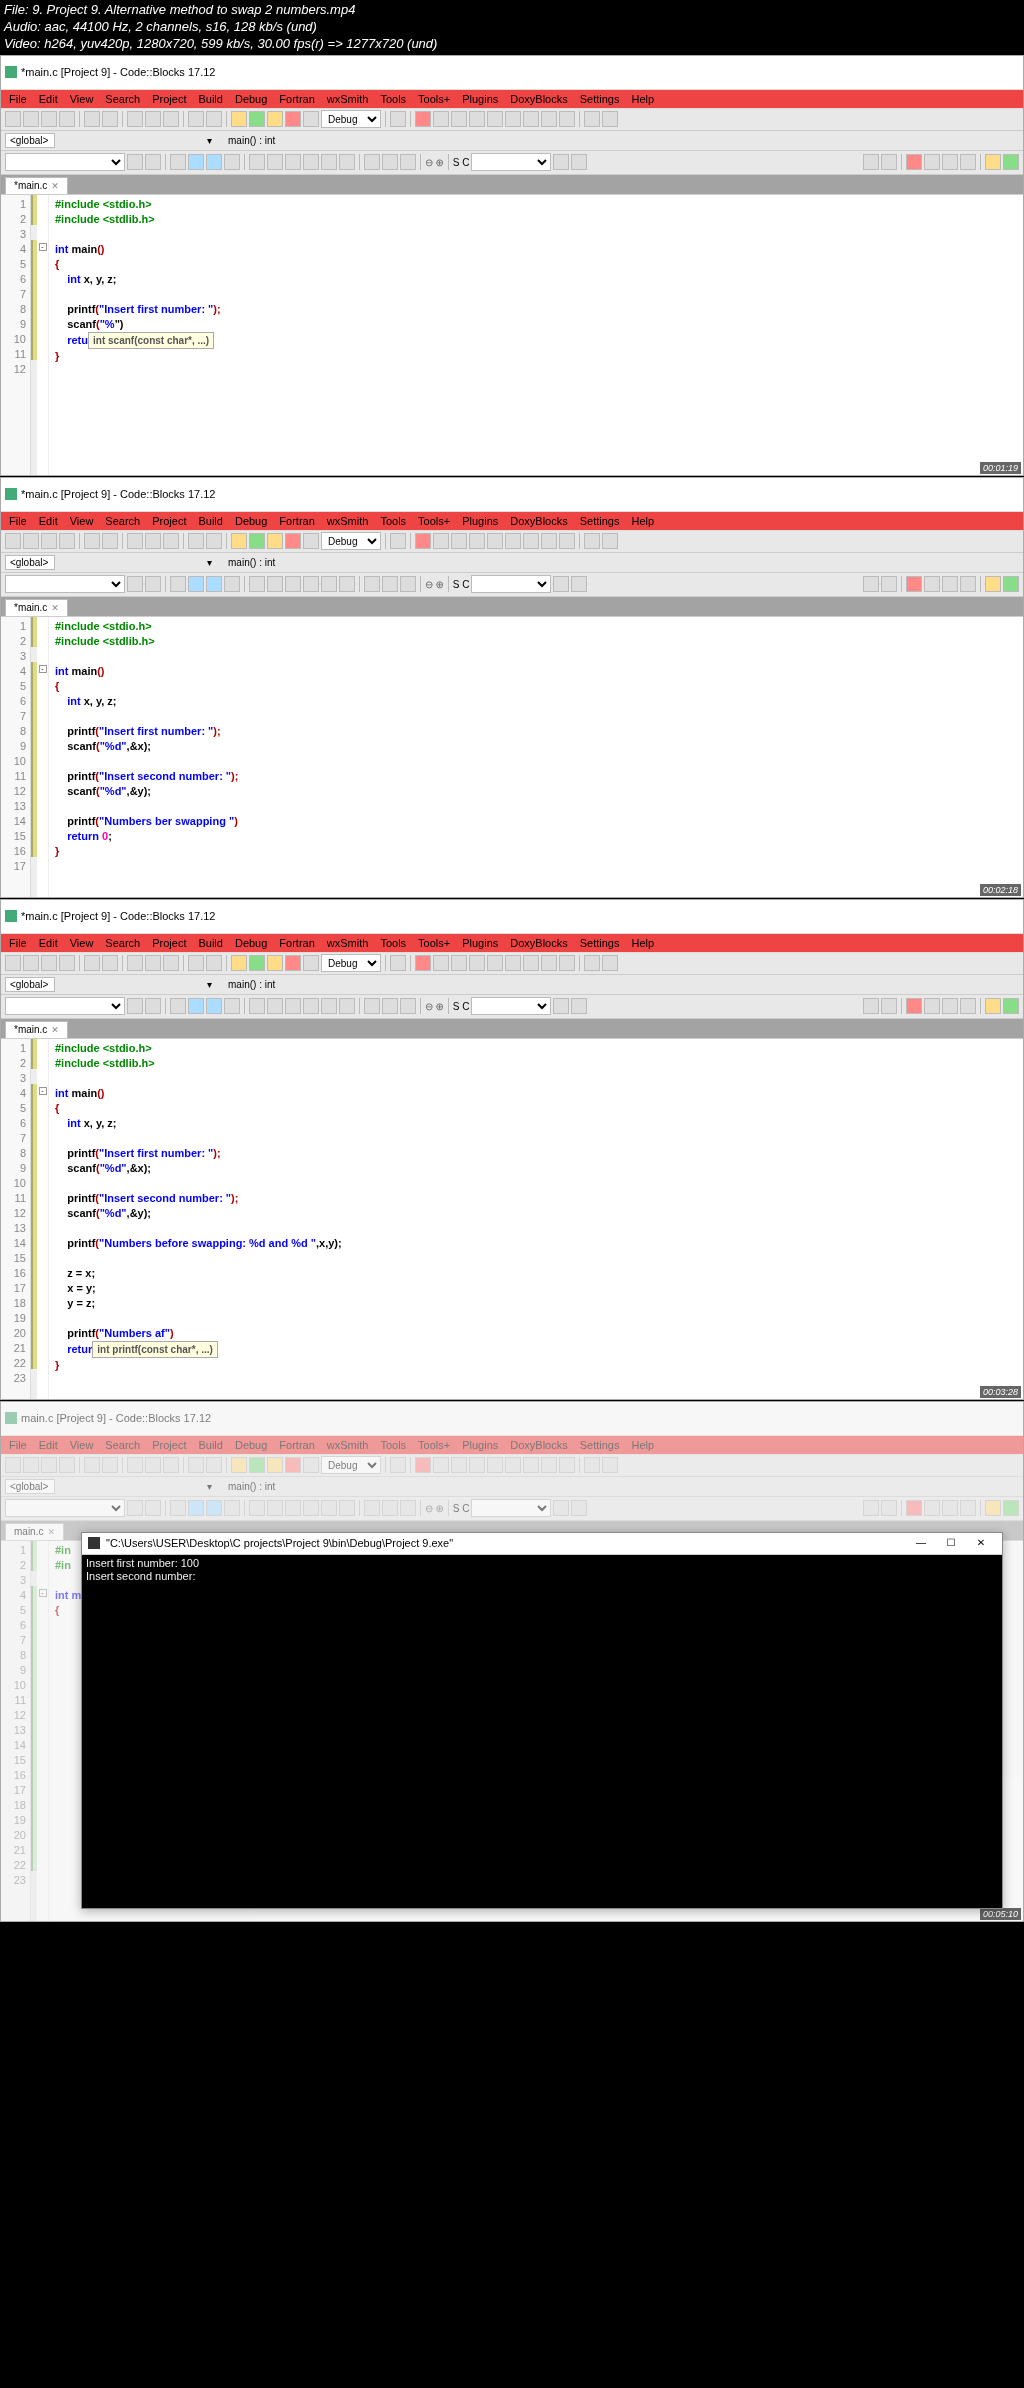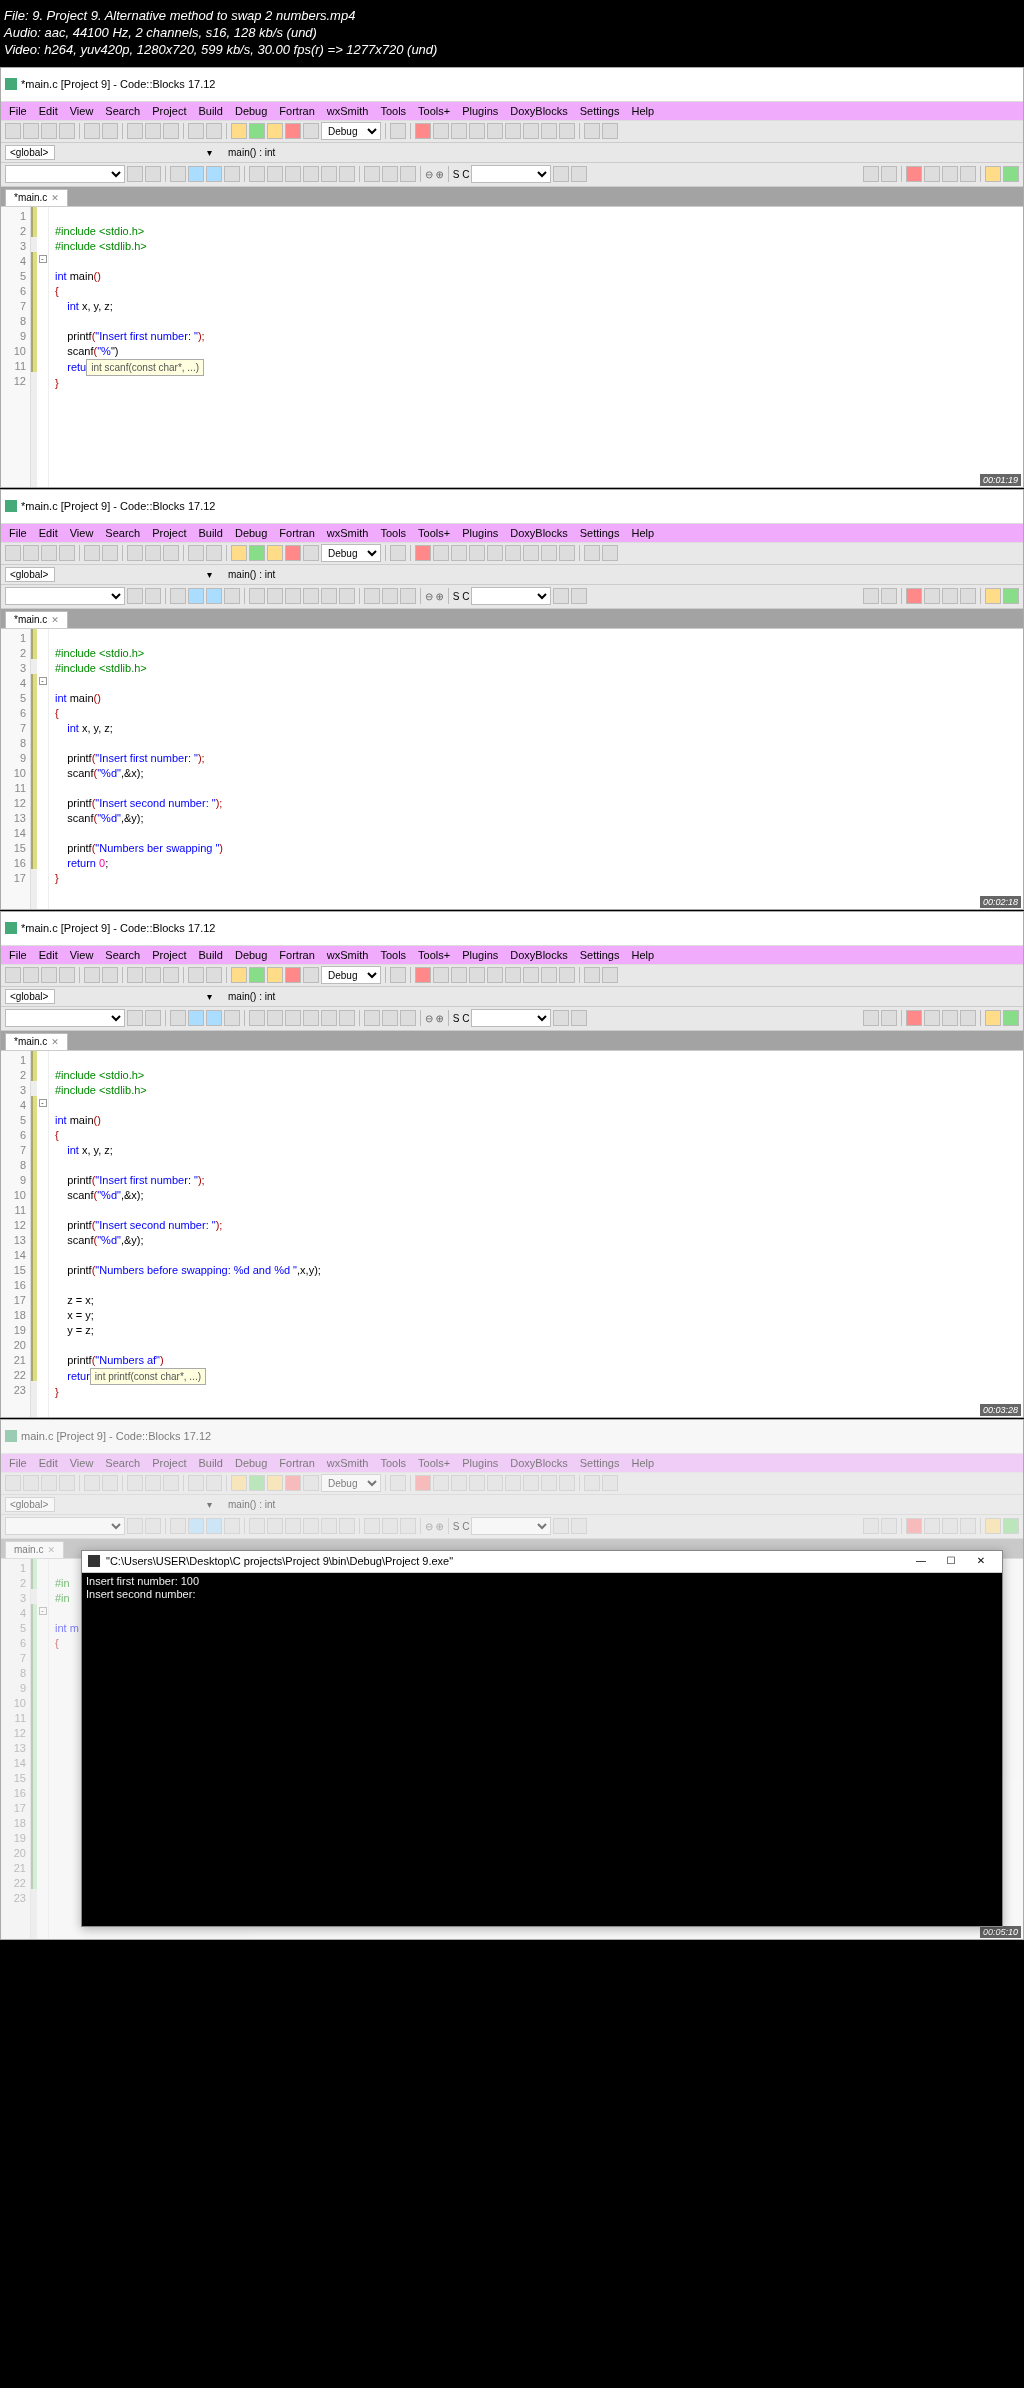--- a/index.html
+++ b/index.html
@@ -1,21 +1,21 @@
 <!DOCTYPE html>
 <html><head>
 <meta charset="utf-8">
 <style>
 * { margin:0; padding:0; box-sizing:border-box; font-family:"Segoe UI",Tahoma,sans-serif; }
 body { background:#000; width:1024px; }
-.header-black { background:#000; color:#fff; font-style:italic; padding:8px 4px; font-size:13px; line-height:1.3; font-family:Arial,sans-serif; }
+.header-black { background:#000; color:#fff; font-style:italic; padding:2px 4px; font-size:13px; line-height:1.3; font-family:Arial,sans-serif; }
 .ide-window { background:#f0f0f0; border:1px solid #aaa; margin-bottom:1px; position:relative; }
 .titlebar { background:#fff; display:flex; align-items:center; padding:9px 4px; font-size:11px; height:34px; border-bottom:1px solid #ddd; }
 .titlebar .app-icon { width:12px; height:12px; background:#4a7; margin-right:4px; }
-.menubar { background:#f0abfc; display:flex; padding:1px 2px; font-size:11px; border-bottom:1px solid #ddd; }
+.menubar { background:#ef4444; display:flex; padding:1px 2px; font-size:11px; border-bottom:1px solid #ddd; }
 .menubar span { padding:2px 6px; cursor:default; }
 .toolbar { background:#e8e8e8; display:flex; align-items:center; padding:2px 4px; gap:2px; border-bottom:1px solid #ccc; height:22px; }
 .tb-btn { width:16px; height:16px; background:#ddd; border:1px solid #bbb; display:inline-block; }
 .tb-sep { width:1px; height:16px; background:#bbb; margin:0 2px; }
 .tb-combo { height:18px; font-size:10px; border:1px solid #bbb; background:#fff; padding:0 2px; min-width:60px; }
 .tb-color { background:#fd8; } .tb-blue { background:#adf; } .tb-green { background:#8d8; } .tb-red { background:#f88; }
 .scope-row { background:#e8e8e8; display:flex; align-items:center; padding:2px 4px; gap:16px; border-bottom:1px solid #ccc; height:20px; font-size:10px; }
 .scope-sel { border:1px solid #bbb; background:#fff; padding:1px 4px; min-width:50px; }
 .lower-toolbar { background:#e8e8e8; display:flex; align-items:center; padding:2px 4px; gap:2px; border-bottom:1px solid #ccc; height:24px; justify-content:space-between; }
 .lower-toolbar .left, .lower-toolbar .right { display:flex; align-items:center; gap:2px; }
@@ -23,21 +23,21 @@
 .tab { background:#fff; border:1px solid #bbb; border-bottom:none; padding:1px 8px; font-size:10px; display:flex; align-items:center; gap:4px; }
 .tab .x { color:#888; font-size:9px; }
 .code-area { background:#fff; display:flex; min-height:280px; font-family:"Courier New",monospace; font-size:11px; line-height:15px; position:relative; }
 .gutter { background:#f8f8f8; border-right:1px solid #ddd; padding:2px 4px; text-align:right; color:#888; width:30px; }
 .gutter .ln { height:15px; }
 .fold-col { width:12px; background:#fff; border-right:1px solid #eee; }
 .fold-mark { width:8px; height:8px; border:1px solid #999; margin:3px auto 0; font-size:7px; text-align:center; line-height:6px; }
 .track { width:6px; background:#eee; }
 .track .mark { height:15px; background:#dd8; border-left:2px solid #aa6; }
 .track .mark-g { height:15px; background:#beb; border-left:2px solid #8a8; }
-.code-text { padding:17px 6px; white-space:pre; flex:1; color:#000; }
+.code-text { padding:2px 6px; white-space:pre; flex:1; color:#000;font-weight:bold; }
 .kw { color:#00f; } .str { color:#00f; } .br { color:#a00; }
 .num { color:#f0a; } .pp { color:#080; }
 .hint { background:#ffffe0; border:1px solid #aaa; padding:0 4px; font-size:10px; color:#555; display:inline-block; }
 .timestamp { position:absolute; right:2px; bottom:1px; color:#fff; background:rgba(0,0,0,0.6); font-size:9px; padding:1px 3px; font-style:italic; }
 .faded { opacity:0.5; }
 .console-overlay { position:absolute; top:28px; left:80px; right:20px; bottom:12px; background:#fff; border:1px solid #888; box-shadow:0 2px 10px rgba(0,0,0,.3); display:flex; flex-direction:column; z-index:10; }
 .console-title { background:#fff; display:flex; align-items:center; padding:2px 6px; font-size:11px; border-bottom:1px solid #ccc; height:22px; }
 .console-title .spacer { flex:1; }
 .win-btn { width:30px; height:18px; text-align:center; font-size:10px; line-height:18px; cursor:default; }
 .win-btn.close { background:#fff; }

